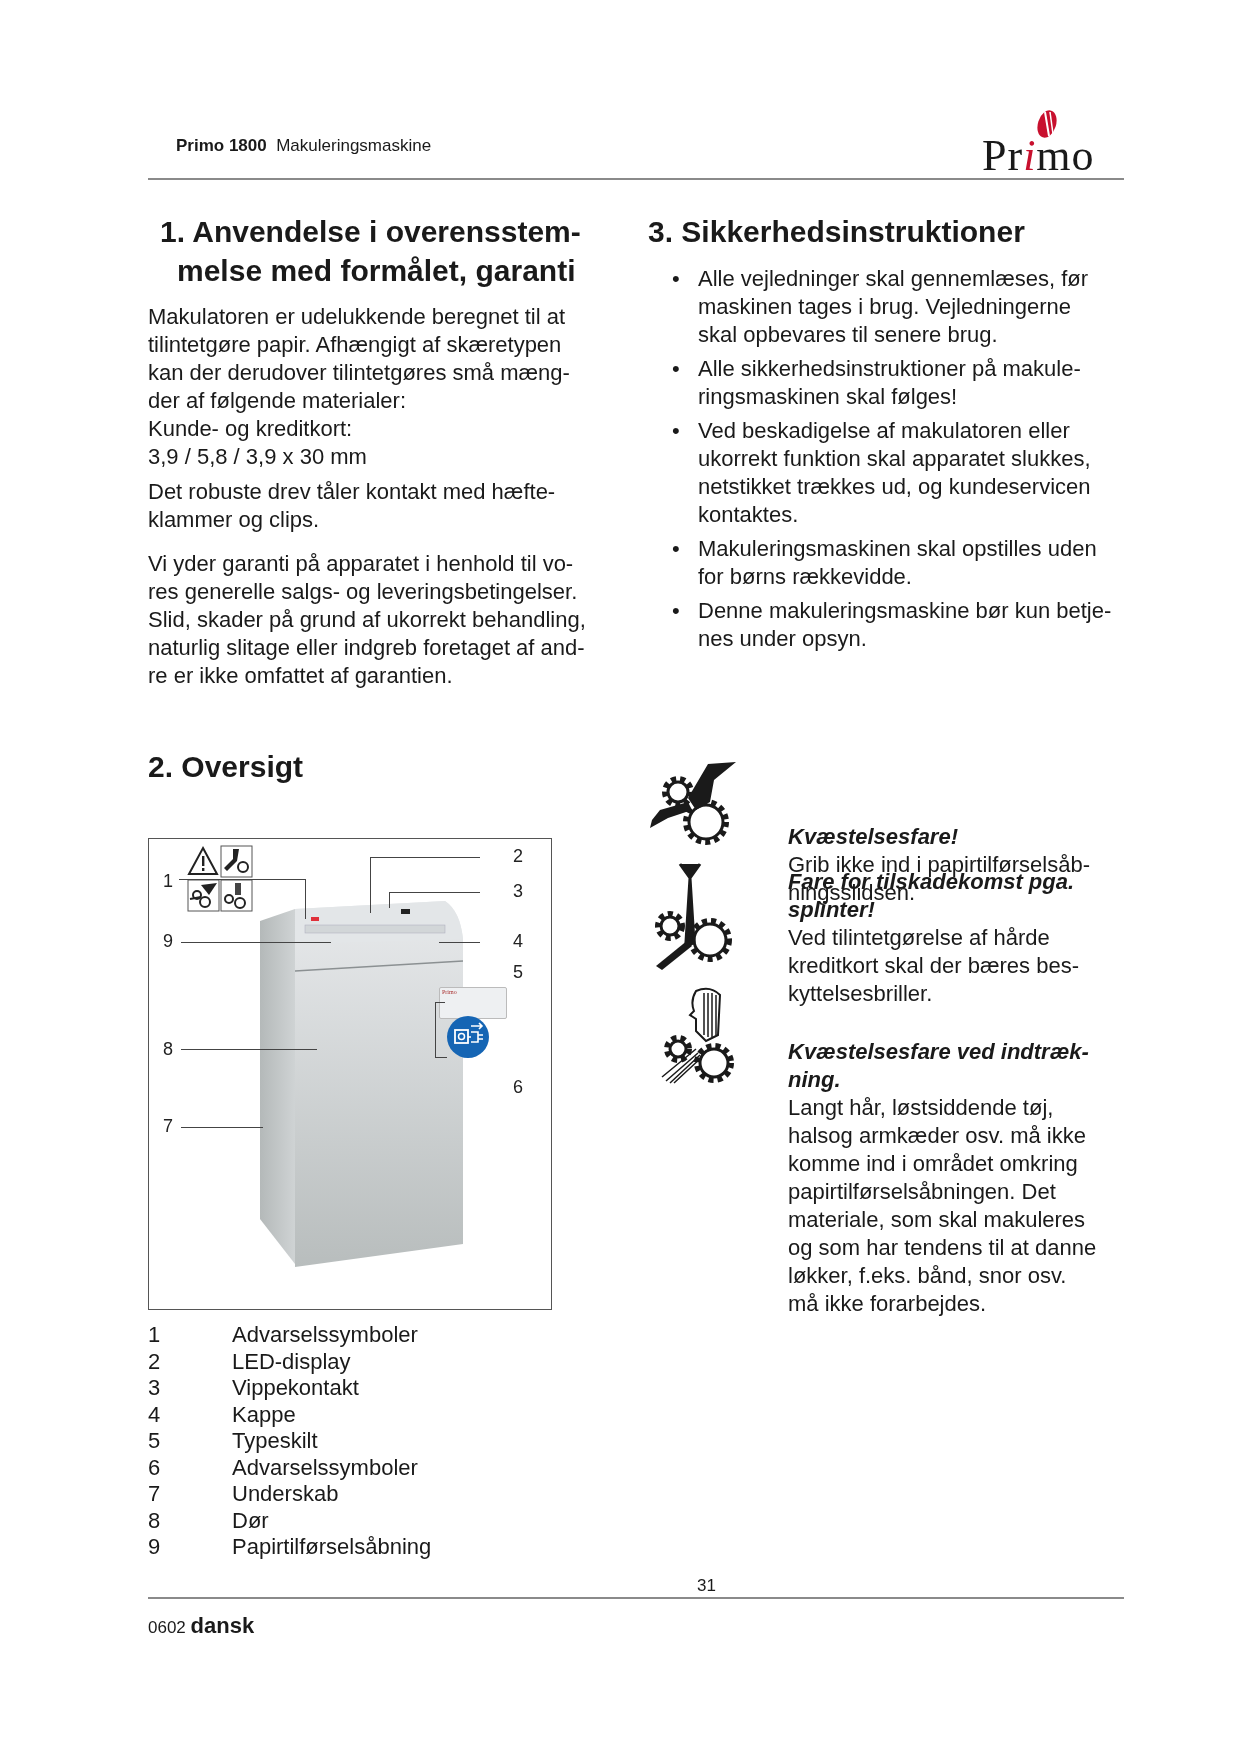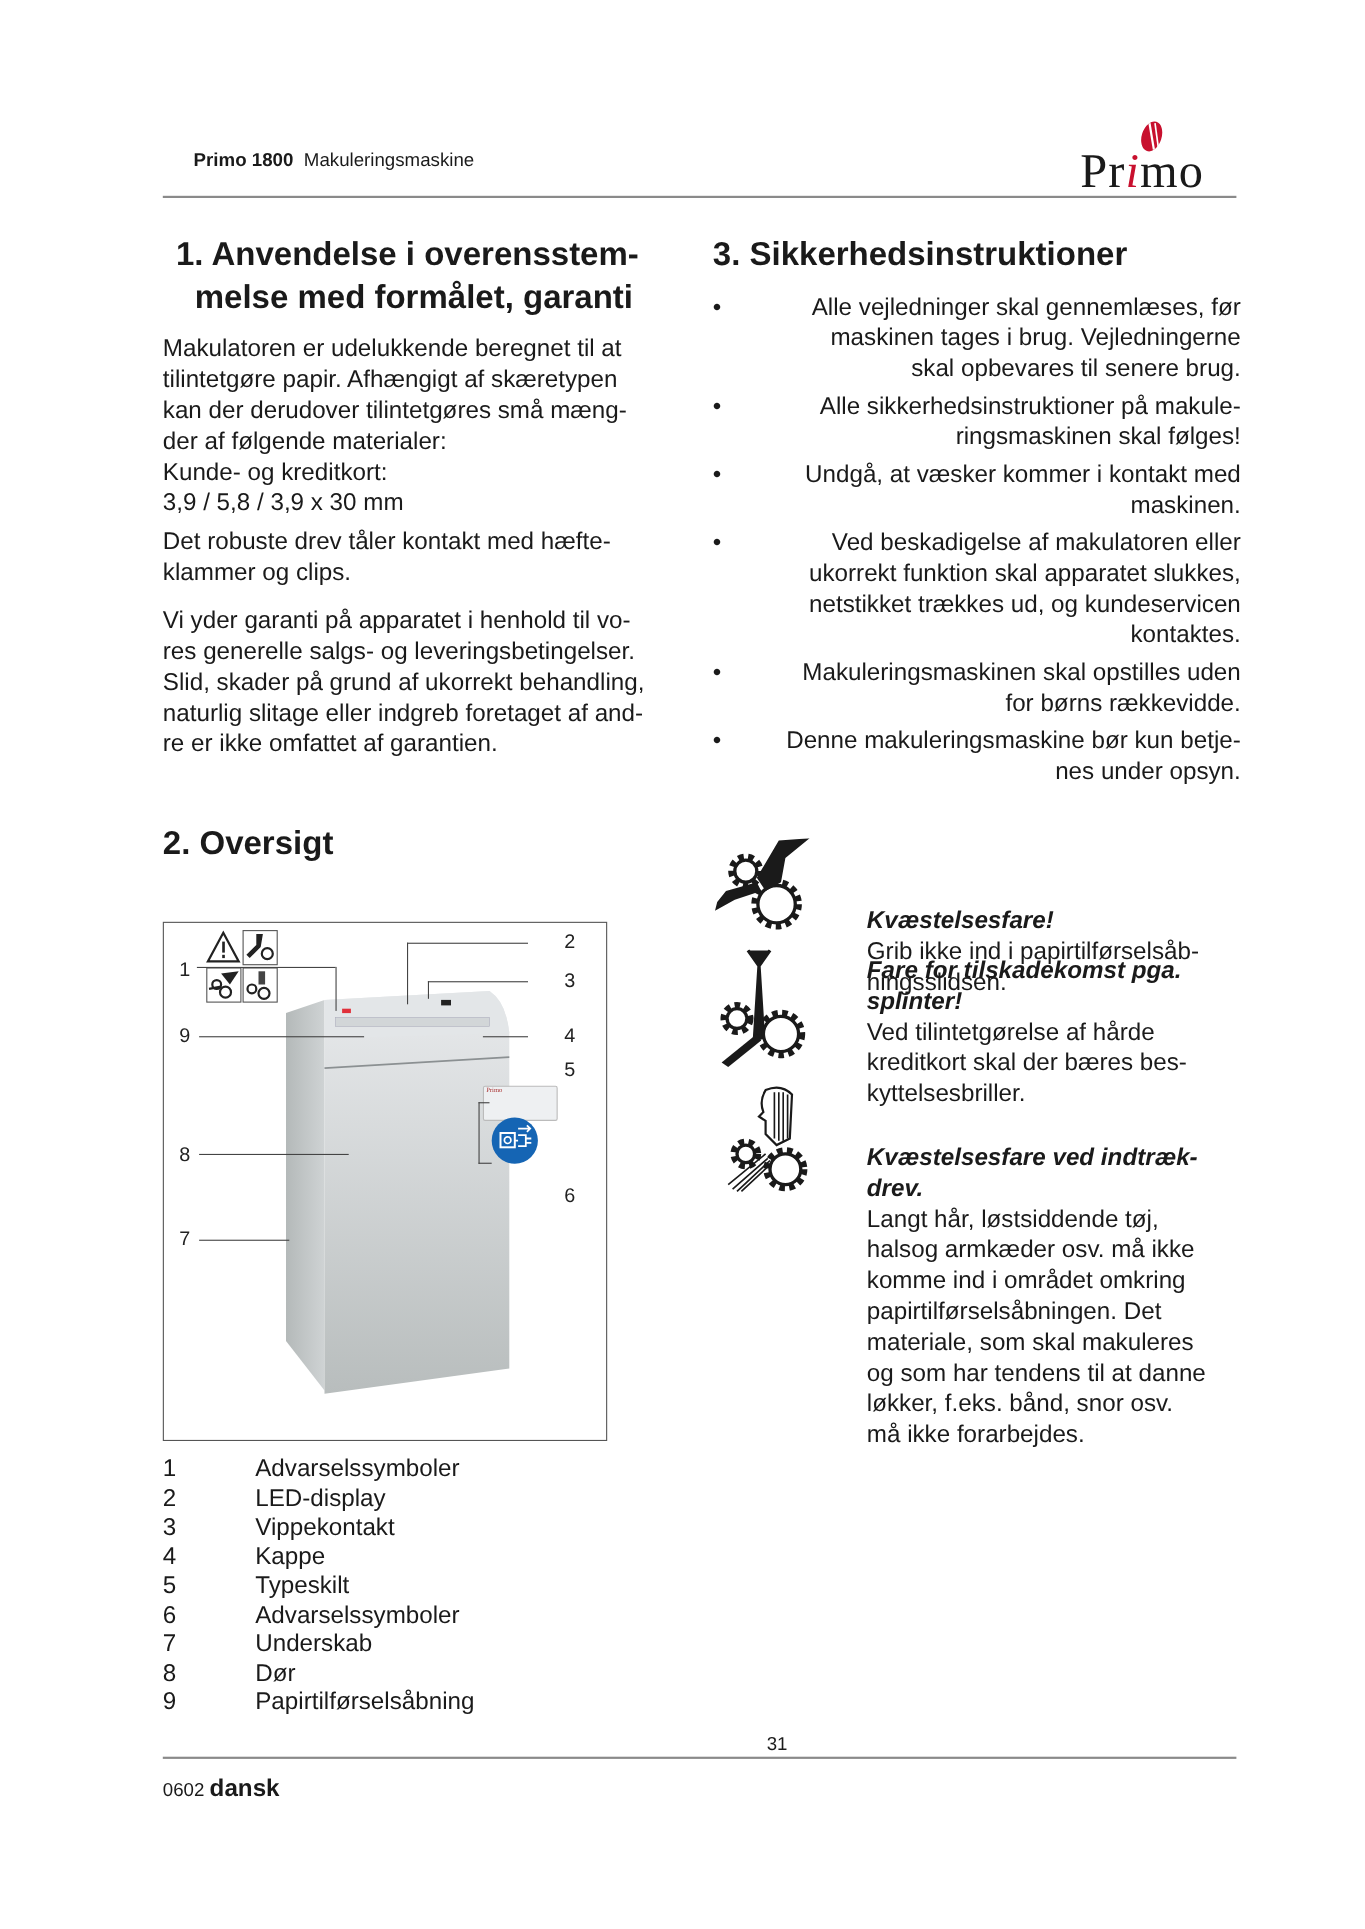--- a/index.html
+++ b/index.html
@@ -181,33 +181,29 @@
       <span class="legend-num">8</span>
       <span>Dør</span>
     </div>
   <div class="legend-row">
       <span class="legend-num">9</span>
       <span>Papirtilførselsåbning</span>
     </div>
 </div>
 
 <div class="abs h1" style="left:648px;top:212px;">3.  Sikkerhedsinstruktioner</div>
-<ul class="abs bullets" style="left:648px;top:265px;width:480px;text-align:right;">
+<ul class="abs bullets" style="left:672px;top:265px;width:480px;">
   <li>
     <div>Alle vejledninger skal gennemlæses, før</div>
       <div>maskinen tages i brug. Vejledningerne</div>
       <div>skal opbevares til senere brug.</div>
   </li>
   <li>
     <div>Alle sikkerhedsinstruktioner på makule-</div>
       <div>ringsmaskinen skal følges!</div>
-  </li>
-  <li>
-    <div>Undgå, at væsker kommer i kontakt med</div>
-      <div>maskinen.</div>
   </li>
   <li>
     <div>Ved beskadigelse af makulatoren eller</div>
       <div>ukorrekt funktion skal apparatet slukkes,</div>
       <div>netstikket trækkes ud, og kundeservicen</div>
       <div>kontaktes.</div>
   </li>
   <li>
     <div>Makuleringsmaskinen skal opstilles uden</div>
       <div>for børns rækkevidde.</div>
@@ -257,21 +253,21 @@
 </div>
 <div class="warn-block" style="top:868px;">
   <div class="warn-title">Fare for tilskadekomst pga.</div>
   <div class="warn-title">splinter!</div>
   <div>Ved tilintetgørelse af hårde</div>
   <div>kreditkort skal der bæres bes-</div>
   <div>kyttelsesbriller.</div>
 </div>
 <div class="warn-block" style="top:1038px;">
   <div class="warn-title">Kvæstelsesfare ved indtræk-</div>
-  <div class="warn-title">drev.</div>
+  <div class="warn-title">ning.</div>
   <div>Langt hår, løstsiddende tøj,</div>
   <div>halsog armkæder osv. må ikke</div>
   <div>komme ind i området omkring</div>
   <div>papirtilførselsåbningen. Det</div>
   <div>materiale, som skal makuleres</div>
   <div>og som har tendens til at danne</div>
   <div>løkker, f.eks. bånd, snor osv.</div>
   <div>må ikke forarbejdes.</div>
 </div>
 

